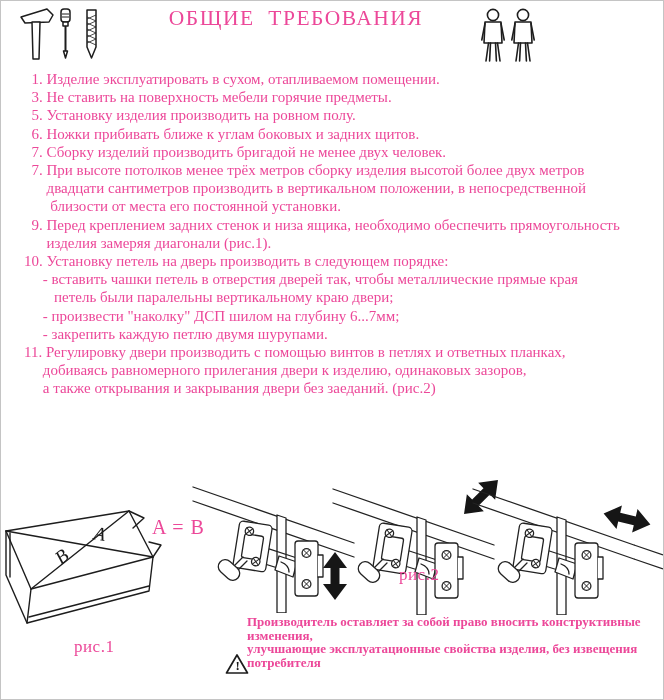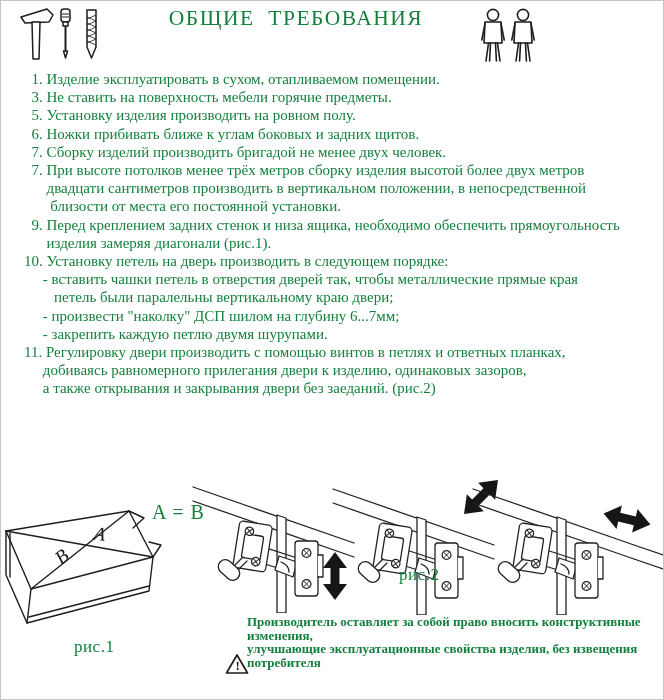--- a/index.html
+++ b/index.html
@@ -1,30 +1,30 @@
 <!DOCTYPE html>
 <html><head>
 <meta charset="utf-8">
 <style>
   html,body{margin:0;padding:0;background:#e9e9e9;}
   .page{
     position:relative;width:664px;height:700px;margin:0 auto;
-    background:#fff;color:#15803d;
+    background:#fff;color:#ec4899;
     font-family:"Liberation Serif","DejaVu Serif",serif;
     border:1px solid #c4c4c4;box-sizing:border-box;overflow:hidden;
   }
   .abs{position:absolute;}
   .title{
     left:140px;top:5px;width:310px;text-align:center;
     font-size:21.5px;letter-spacing:1.5px;white-space:pre;font-weight:400;
   }
   .list{left:23px;top:69px;width:654px;}
   .list-item{white-space:pre;font-size:15px;line-height:18.2px;}
   .fig-caption{font-size:17px;letter-spacing:0.5px;}
-  .aeqb{left:151px;top:500px;font-size:20px;letter-spacing:1px;white-space:pre;}
+  .aeqb{left:151px;top:515px;font-size:20px;letter-spacing:1px;white-space:pre;}
   .mfr{
     left:246px;top:614px;width:412px;
     font-size:13px;font-weight:700;line-height:13.5px;white-space:pre-line;font-family:Liberation Serif, serif;
   }
   .warn-text{
     left:252px;top:648px;width:392px;text-align:center;
     font-size:14.6px;line-height:16px;white-space:pre-line;
   }
   svg{display:block;}
   svg text{font-family:"Liberation Serif","DejaVu Serif",serif;fill:#1a1a1a;}

